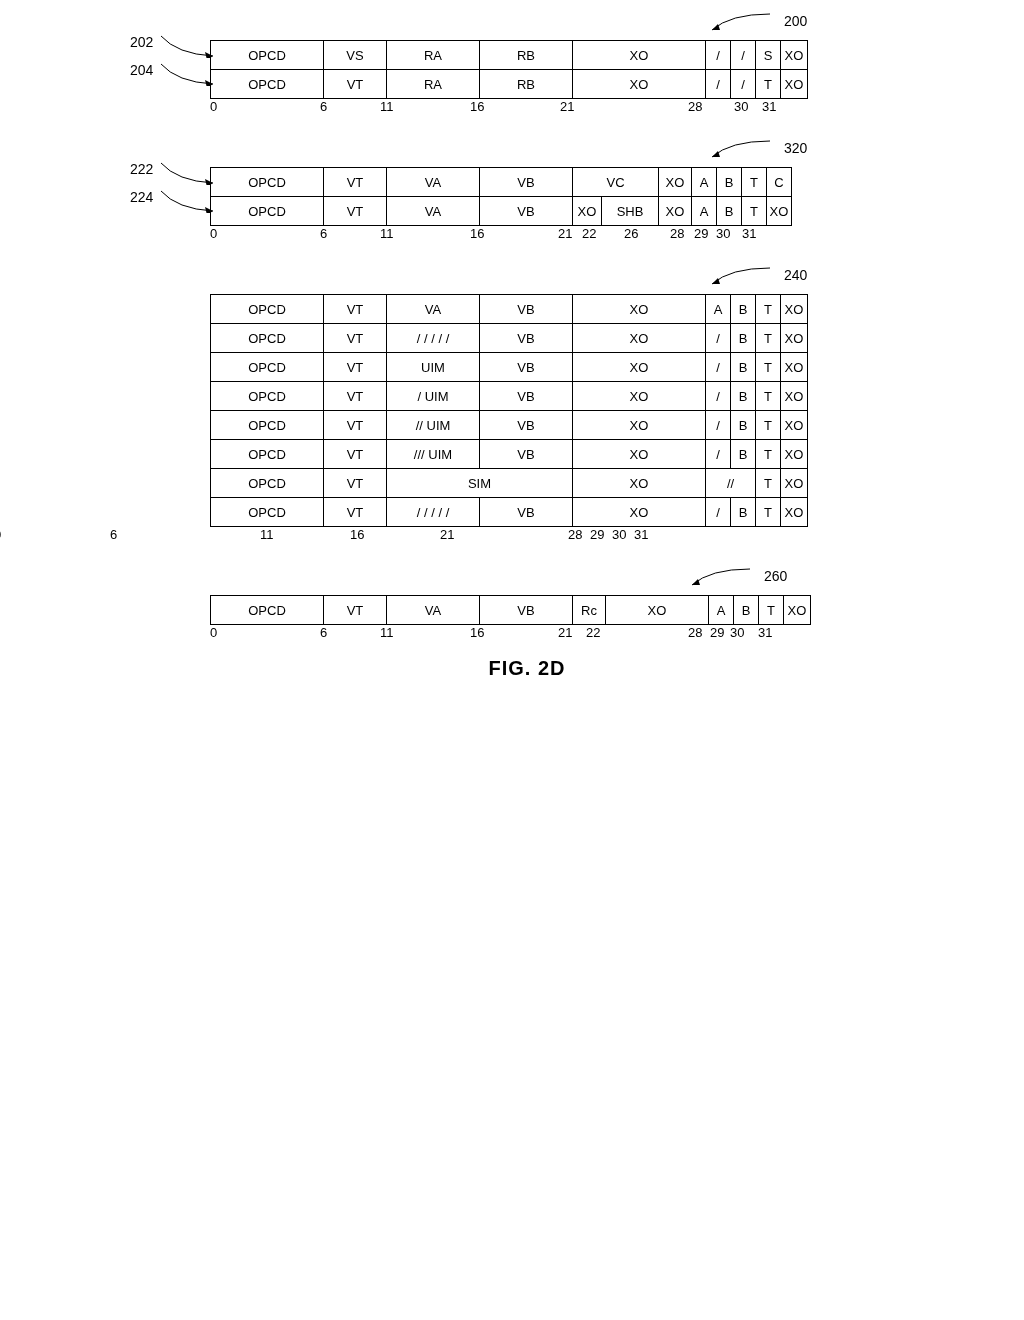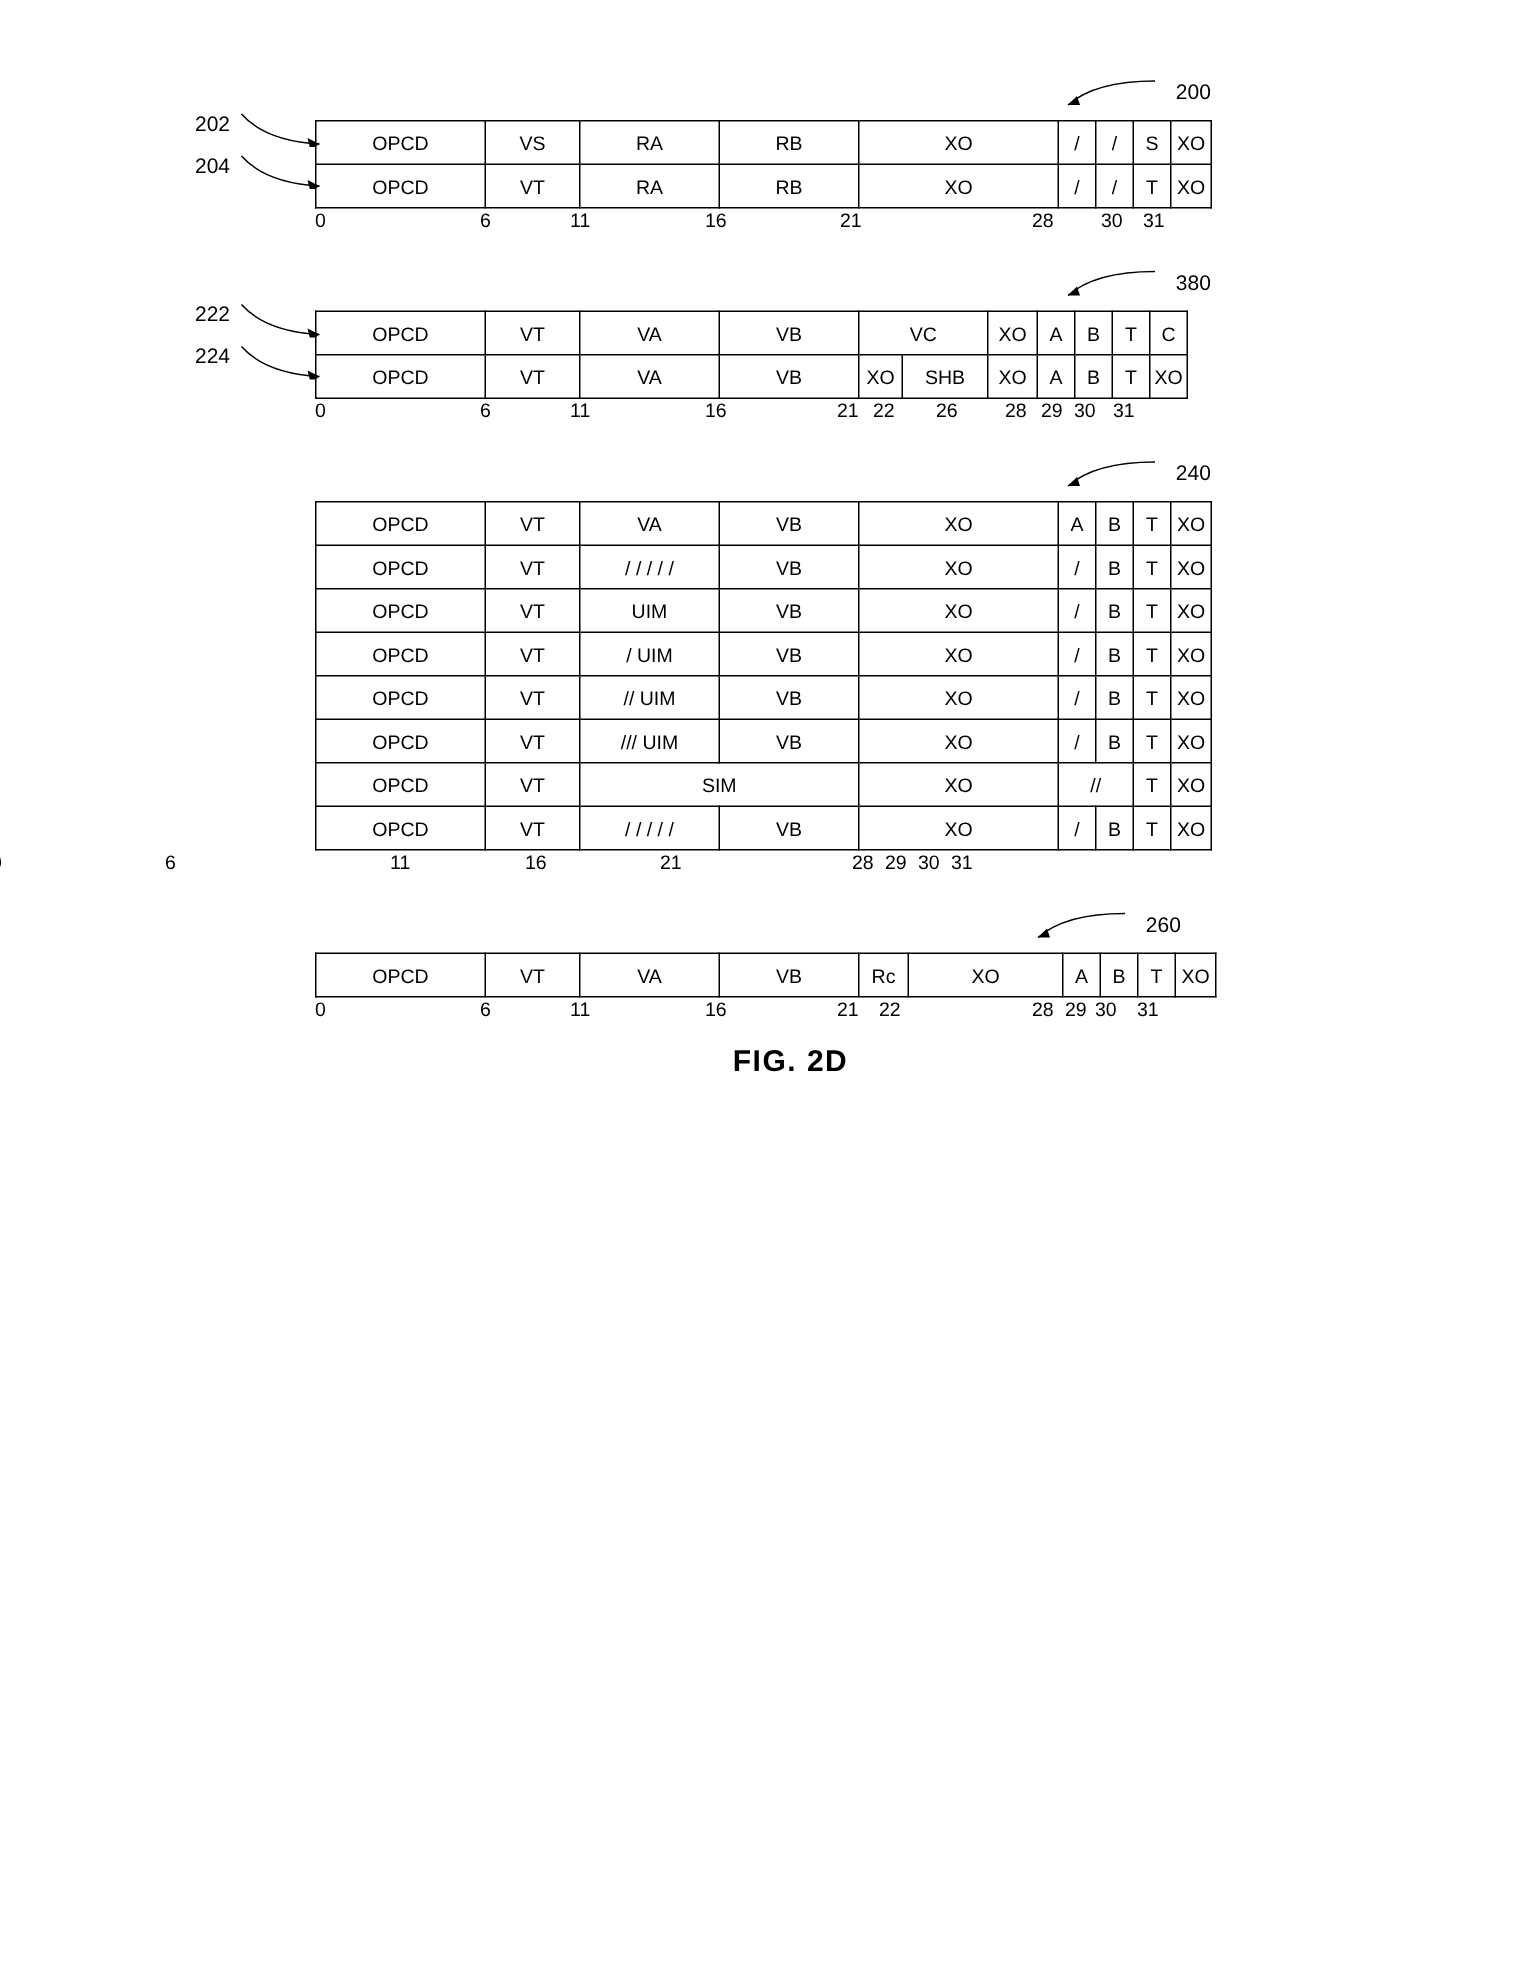--- a/index.html
+++ b/index.html
@@ -30,21 +30,20 @@
     text-align: center;
     font-size: 20px;
     font-weight: bold;
     margin-top: 14px;
     letter-spacing: 1px;
   }
   table.fmt {
     border-collapse: collapse;
     margin-left: 120px;
     table-layout: fixed;
-    margin-top: 40px;
   }
   table.fmt td {
     border: 1px solid #000;
     text-align: center;
     height: 26px;
     font-size: 13px;
     white-space: nowrap;
     overflow: hidden;
   }
   .bits {
@@ -149,21 +148,21 @@
       <span style="left:552px">31</span>
     </div>
   </div>
 
   <div class="figure-block">
     <div class="ref-arrow" style="left:620px; top:-28px;">
       <svg width="70" height="20">
           <path d="M2 18 Q20 2 60 2" stroke="#000" fill="none"></path>
           <polygon points="2,18 8,12 10,18" fill="#000"></polygon>
         </svg>
-      <span style="position:relative; top:-6px;">380</span>
+      <span style="position:relative; top:-6px;">320</span>
     </div>
     <div class="row-ref" style="top:-6px;">
       <span>222</span>
       <svg width="60" height="24">
           <path d="M4 2 Q20 20 56 22" stroke="#000" fill="none"></path>
           <polygon points="56,22 48,18 50,26" fill="#000"></polygon>
         </svg>
     </div>
     <div class="row-ref" style="top:22px;text-align:right;">
       <span>224</span>

